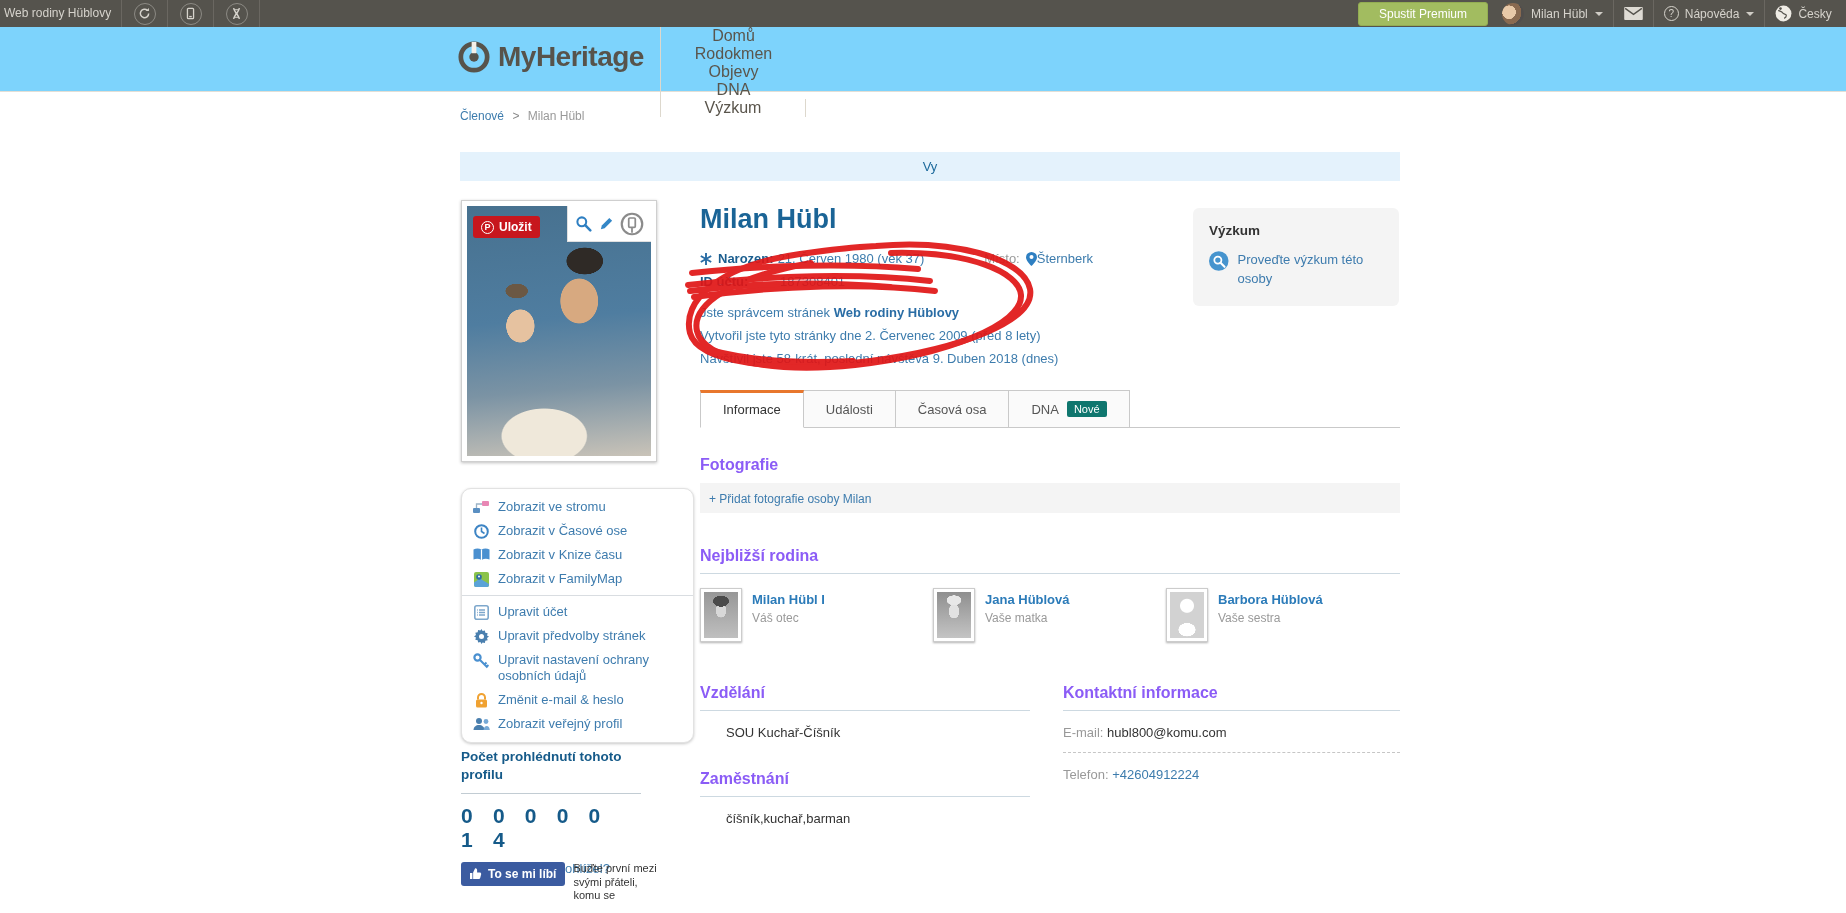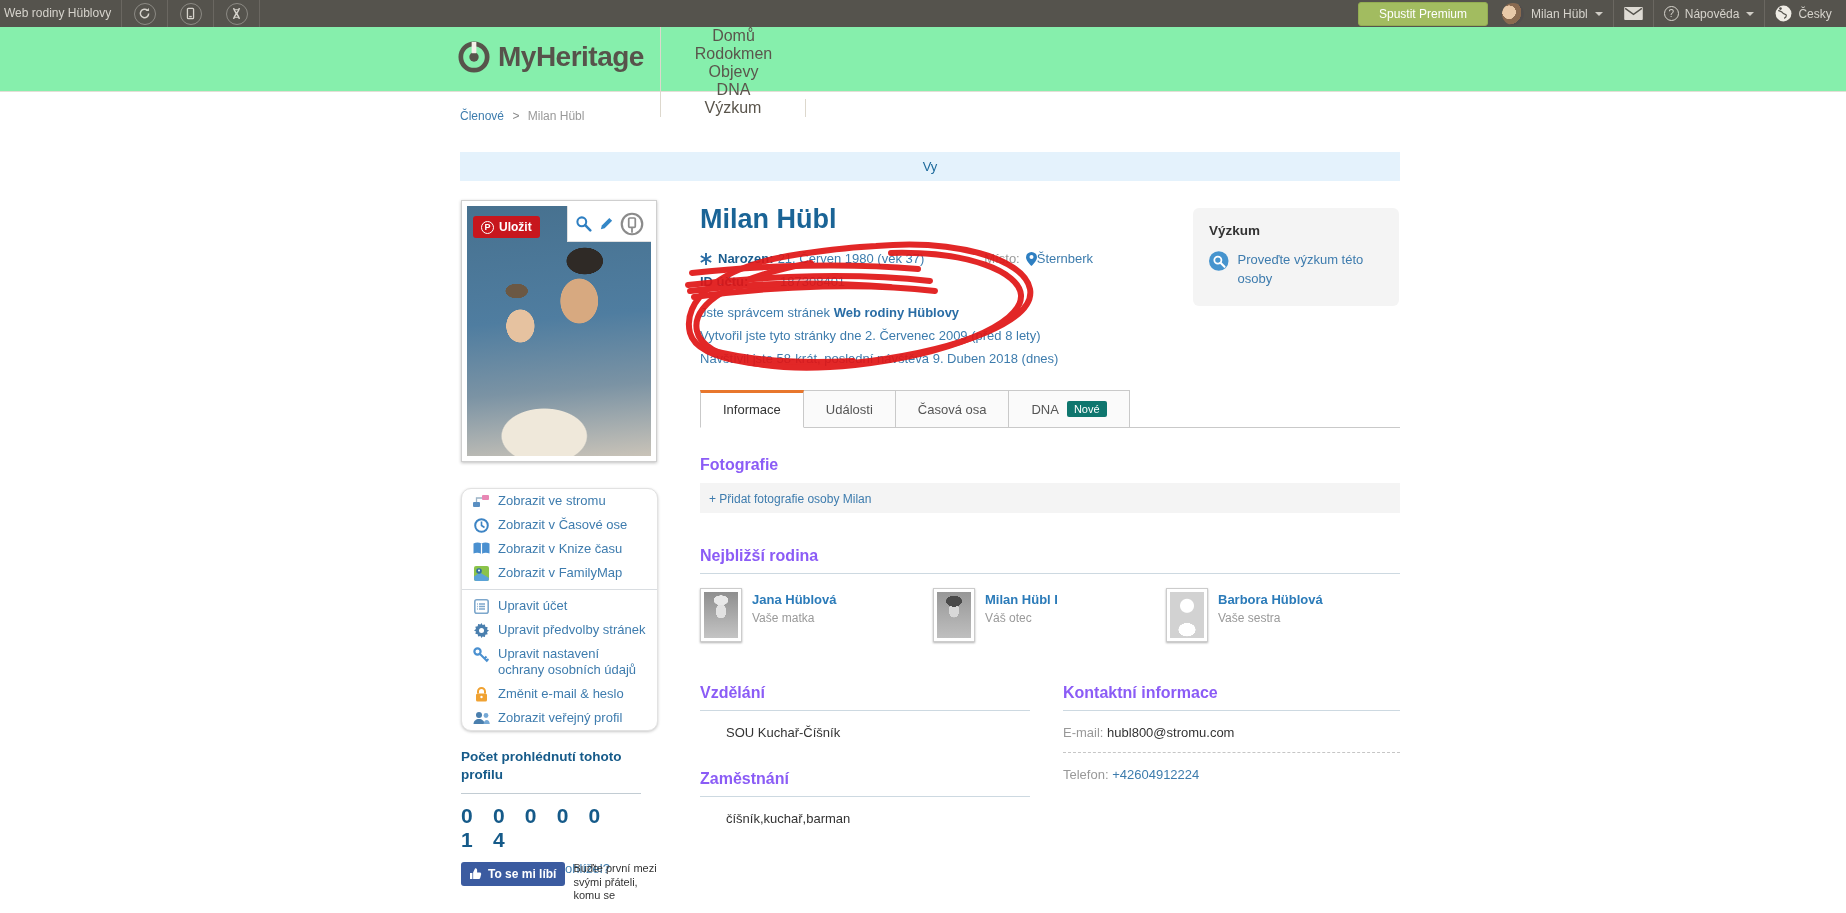--- a/index.html
+++ b/index.html
@@ -20,21 +20,21 @@
   .tb-sep { width:1px; height:27px; background:#6a6761; margin:0 10px; }
   .tb-user { display:flex; align-items:center; gap:7px; }
   .tb-avatar { width:22px; height:22px; border-radius:50%;
                background: radial-gradient(circle at 32% 42%, #e8c9a8 0 34%, #8a6a50 35% 62%, #514e4c 63%); }
   .caret { width:0; height:0; border:4px solid transparent; border-top-color:#cfccc5; margin-top:4px; display:inline-block; }
   .help-circ { width:15px; height:15px; border:1.4px solid #d6d3cc; border-radius:50%; font-size:10px;
                display:inline-flex; align-items:center; justify-content:center; margin-right:6px; }
   .tb-item { display:flex; align-items:center; }
 
   
-  .mainnav { position:absolute; left:0; top:27px; width:1846px; height:65px; background:#86efac;
+  .mainnav { position:absolute; left:0; top:27px; width:1846px; height:65px; background:#7dd3fc;
              border-bottom:1px solid #e3dfd6; }
   .logo { position:absolute; left:458px; top:14px; display:flex; align-items:center; gap:8px; }
   .logo-text { font-size:28px; font-weight:bold; color:#57534b; letter-spacing:-0.5px; }
   .nav-items { position:absolute; left:660px; top:0; height:65px; display:flex;flex-direction:column; }
   .nav-item { width:146px; height:65px; display:flex; align-items:center; justify-content:center;
               font-size:16px; color:#5a554c; border-left:1px solid #ddd8cd; cursor:pointer; }
   .nav-item:last-child { border-right:1px solid #ddd8cd; }
 
   
   .breadcrumb { position:absolute; left:460px; top:109px; font-size:12px; color:#999; }
@@ -56,23 +56,23 @@
       linear-gradient(175deg, #47718f 0%, #4f7da0 45%, #7b93a4 72%, #c9c3b8 100%); }
   .pin-btn { position:absolute; left:6px; top:10px; background:#c7161d; color:#fff; font-size:12px; font-weight:bold;
              border-radius:3px; padding:4px 8px; display:flex; align-items:center; gap:5px; cursor:pointer; }
   .pinP { width:13px; height:13px; border:1.5px solid #fff; border-radius:50%; font-size:9px; font-weight:bold;
           display:inline-flex; align-items:center; justify-content:center; }
   .photo-tools { position:absolute; right:0; top:0; width:84px; height:36px; background:#fff;
                  display:flex; align-items:center; justify-content:space-evenly; border-left:1px solid #e0e0e0;
                  border-bottom:1px solid #e0e0e0; }
 
   
-  .action-menu { position:absolute; left:461px; top:488px; width:197px; background:#fff;
+  .action-menu { position:absolute; left:461px; top:488px; width:233px; background:#fff;
                  border:1px solid #e2e2e2; border-radius:10px; box-shadow:0 1px 3px rgba(0,0,0,.22);
-                 padding:0 0; }
+                 padding:6px 0; }
   .am-item { display:flex; align-items:flex-start; gap:8px; padding:4px 10px; font-size:13px; cursor:pointer; }
   .am-item a { color:#3e7cae; text-decoration:none; line-height:16px; }
   .am-icon { width:18px; display:flex; justify-content:center; margin-top:1px; flex:0 0 18px; }
   .am-divider { height:1px; background:#d9dde1; margin:4px 0; }
 
   
   .views-box { position:absolute; left:461px; top:748px; width:180px; }
   .views-title { color:#155a89; font-size:13.5px; font-weight:bold; line-height:18px; }
   .views-hr { height:1px; background:#c2ccd3; margin:9px 0 10px; }
   .views-count { color:#155a89; font-size:21px; font-weight:bold; letter-spacing:8px; }
@@ -428,34 +428,34 @@
       <a href="#">+ Přidat fotografie osoby Milan</a>
     </div>
   </div>
 
   <div class="family-sec">
     <div class="sec-title">Nejbližší rodina</div>
     <div class="sec-hr"></div>
     <div class="family-row">
       <div class="fam-card">
         <div class="fam-photo">
+            <div class="fam-img father"></div>
+          </div>
+        <div>
+          <a class="fam-name" href="#">Milan Hübl I</a>
+          <div class="fam-rel">Váš otec</div>
+        </div>
+      </div>
+      <div class="fam-card">
+        <div class="fam-photo">
             <div class="fam-img mother"></div>
           </div>
         <div>
           <a class="fam-name" href="#">Jana Hüblová</a>
           <div class="fam-rel">Vaše matka</div>
-        </div>
-      </div>
-      <div class="fam-card">
-        <div class="fam-photo">
-            <div class="fam-img father"></div>
-          </div>
-        <div>
-          <a class="fam-name" href="#">Milan Hübl I</a>
-          <div class="fam-rel">Váš otec</div>
         </div>
       </div>
       <div class="fam-card">
         <div class="fam-photo">
             <div class="fam-img placeholder"></div>
           </div>
         <div>
           <a class="fam-name" href="#">Barbora Hüblová</a>
           <div class="fam-rel">Vaše sestra</div>
         </div>
@@ -475,21 +475,21 @@
         <div class="sec-hr"></div>
         <div class="info-value">číšník,kuchař,barman</div>
       </div>
     </div>
     <div class="info-col-r">
       <div>
         <div class="sec-title">Kontaktní informace</div>
         <div class="sec-hr"></div>
         <div class="contact-row">
           <span class="contact-label">E-mail:</span>
-          <span class="contact-email">hubl800@stromu.com</span>
+          <span class="contact-email">hubl800@komu.com</span>
         </div>
         <div class="dashed-hr"></div>
         <div class="contact-row">
           <span class="contact-label">Telefon:</span>
           <a class="contact-phone" href="#">+42604912224</a>
         </div>
       </div>
     </div>
   </div>
 </div>

